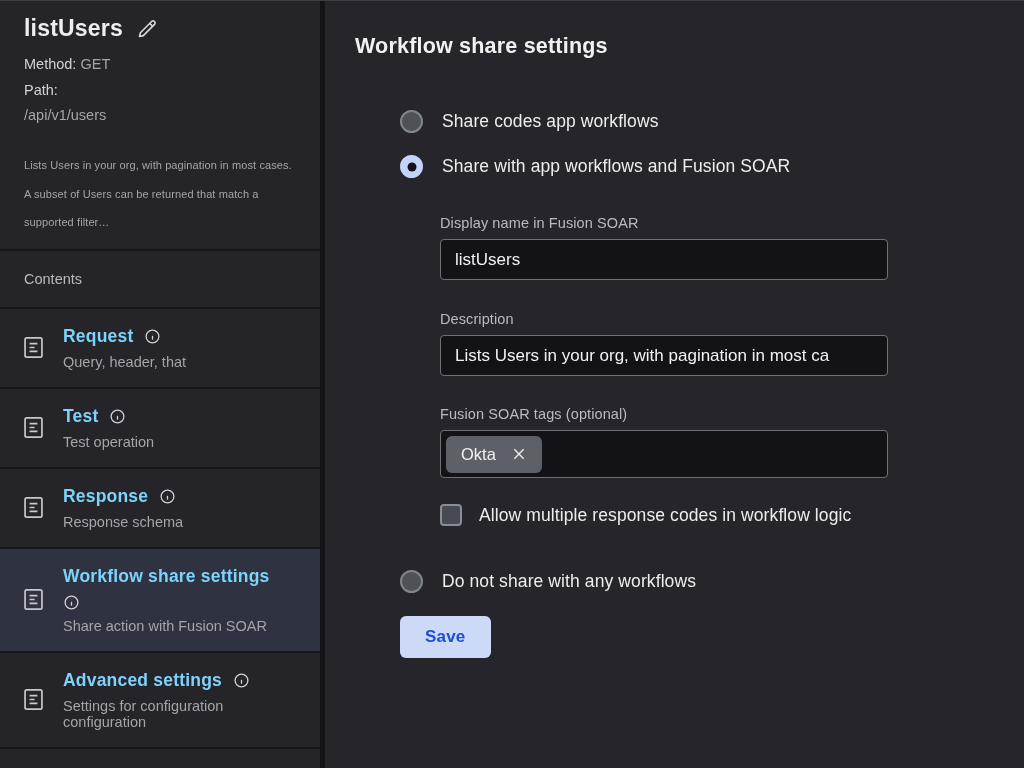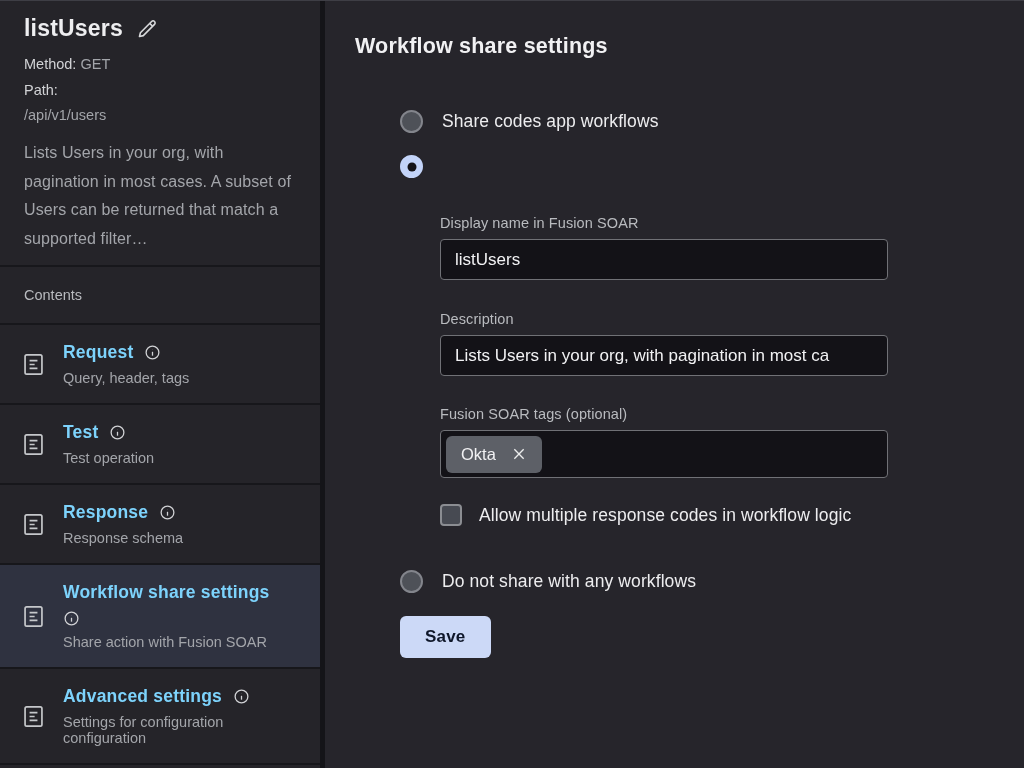--- a/index.html
+++ b/index.html
@@ -21,21 +21,21 @@
     display: flex; flex-direction: column;
   }
   .sidebar-top { padding: 14px 24px 12px 24px; }
   .side-title-row { display: flex; align-items: center; gap: 12px; margin-bottom: 14px; }
   .side-title { font-size: 23px; font-weight: 600; color: #eeeef0; letter-spacing: .2px; }
   .pencil { width: 24px; height: 24px; color: #d8d9db; cursor: pointer; }
   .meta-row { font-size: 14.5px; margin-top: 10px; color: #d2d3d6; }
   .meta-value { color: #a3a5aa; }
   .meta-value.block { display: block; margin-top: 9px; }
   .side-desc {
-    margin-top: 16px; font-size: 16px; color: #a3a5aa;
+    margin-top: 28px; font-size: 11px; color: #a3a5aa;
     line-height: 28.5px; letter-spacing: .1px;
   }
   .h-divider { height: 2px; background: #17171b; flex: 0 0 auto; }
   .contents-row { padding: 20px 24px; font-size: 14.5px; color: #b9bbbf; }
 
   .nav-item {
     display: flex; align-items: center; gap: 16px;
     padding: 17px 16px 17px 20px;
     border-top: 2px solid #17171b;
     cursor: pointer;
@@ -99,21 +99,21 @@
 
   .checkbox-row { display: flex; align-items: center; gap: 17px; margin-top: 26px; cursor: pointer; }
   .checkbox {
     width: 22px; height: 22px; border-radius: 4px;
     background: #474a52; border: 2px solid #8b8d92; flex: 0 0 auto;
   }
   .checkbox-label { font-size: 17.5px; color: #ededef; letter-spacing: .1px; }
 
   .save-btn {
     margin: 23px 0 0 70px;
-    background: #ccd9f7; color: #0f172a;
+    background: #ccd9f7; color: #1d4ed8;
     border: none; border-radius: 6px;
     font-family: "Liberation Sans", sans-serif;
     font-size: 17px; font-weight: 700; letter-spacing: .2px;
     padding: 11px 25px; cursor: pointer;
   }
 </style>
 </head>
 <body>
 
 <aside class="sidebar">
@@ -146,21 +146,21 @@
     </svg>
     <div class="nav-text">
       <div class="nav-title-row">
         <span class="nav-title">Request</span>
         <svg class="info-icon" viewBox="0 0 24 24" fill="none" stroke="currentColor" stroke-width="1.8">
           <circle cx="12" cy="12" r="9"></circle>
             <path d="M12 11v5.5"></path>
             <path d="M12 7.2v.2"></path>
         </svg>
       </div>
-      <span class="nav-sub">Query, header, tags</span>
+      <span class="nav-sub">Query, header, that</span>
     </div>
   </div>
 
   <div class="nav-item">
     <svg class="nav-icon" viewBox="0 0 24 24" fill="none" stroke="currentColor" stroke-width="1.5">
       <rect x="4.5" y="3.5" width="15" height="17" rx="1.5"></rect>
         <path d="M8.5 8.5h7M8.5 12h4.5M8.5 15.5h7"></path>
     </svg>
     <div class="nav-text">
       <div class="nav-title-row">
@@ -236,20 +236,21 @@
 <main class="main">
   <h2 class="main-title">Workflow share settings</h2>
 
   <div class="radio-row first">
     <span class="radio"></span>
     <span class="radio-label">Share codes app workflows</span>
   </div>
 
   <div class="radio-row second">
     <span class="radio checked"></span>
+    <span class="radio-label">Share with app workflows and Fusion SOAR</span>
   </div>
 
   <div class="form-block">
     <div class="field-label l1">Display name in Fusion SOAR</div>
     <input class="text-input" type="text" value="listUsers" style="">
 
     <div class="field-label l2">Description</div>
     <input class="text-input" type="text" value="Lists Users in your org, with pagination in most ca" style="">
 
     <div class="field-label l3">Fusion SOAR tags (optional)</div>

